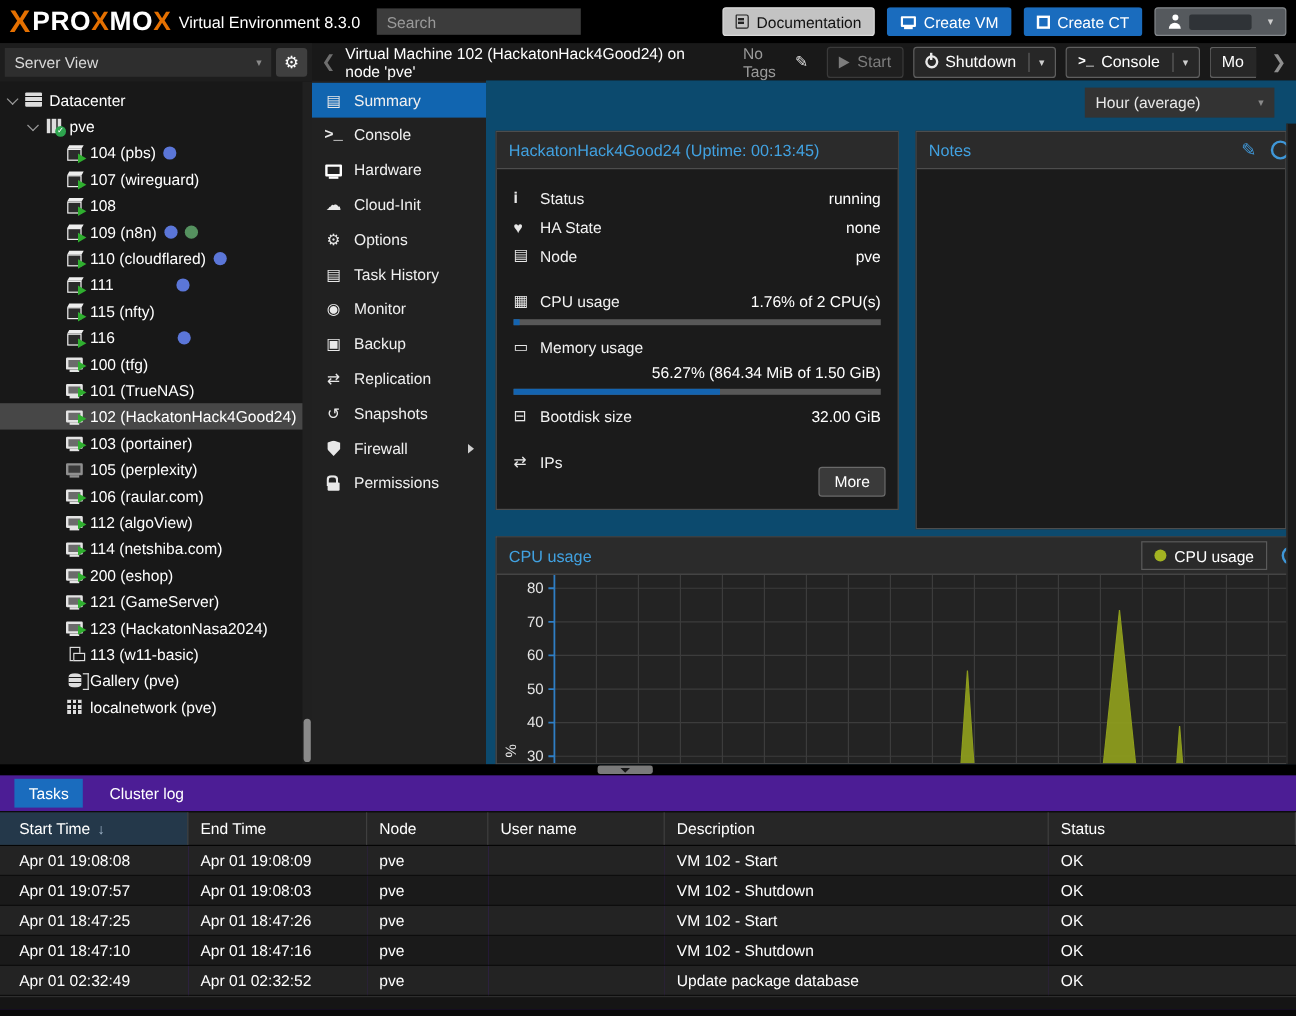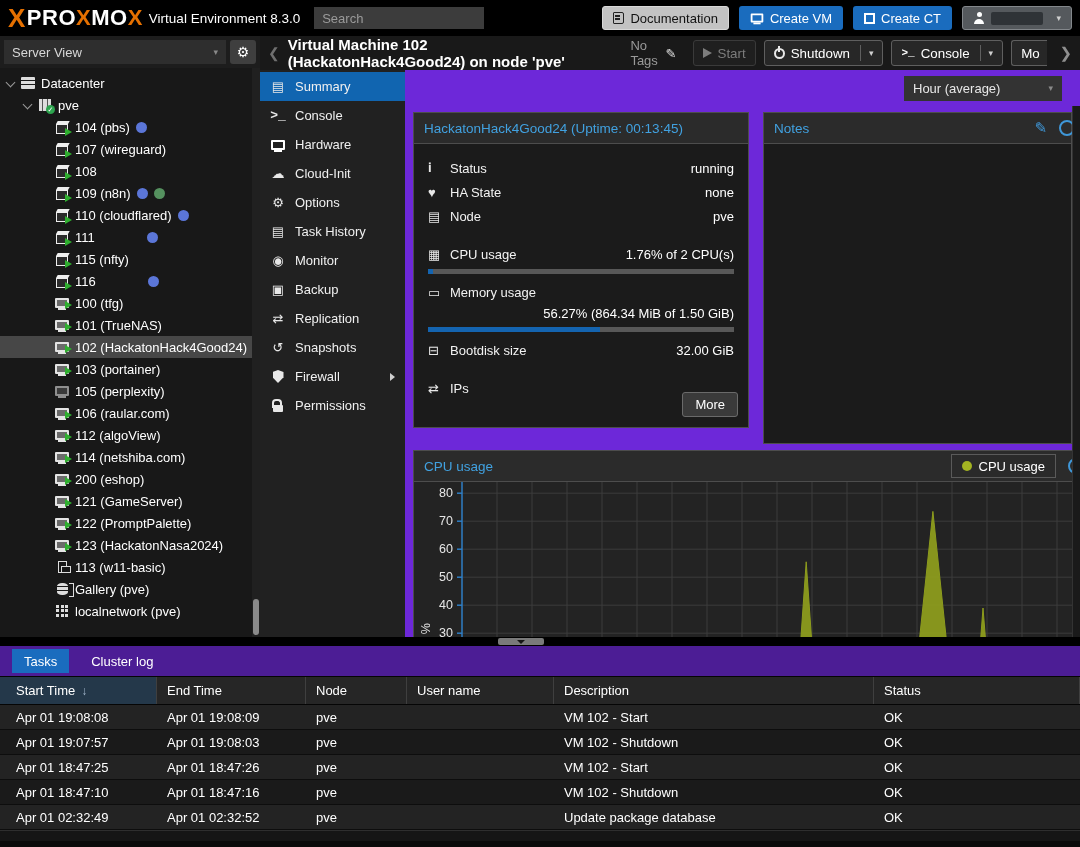--- a/index.html
+++ b/index.html
@@ -93,21 +93,21 @@
     background-image:linear-gradient(transparent 0 3px,#181818 3px 4px,transparent 4px 7px,#181818 7px 8px,transparent 8px); }
   .ico-store::after { content:""; position:absolute; right:-6px; top:0; width:4px; height:12px;
     border:1.5px solid #ddd; border-left:none; }
   .sb-scroll { position:absolute; right:0; top:32px; bottom:0; width:8px; background:#202020; }
   .sb-thumb { position:absolute; left:1px; bottom:2px; width:6px; height:36px; background:#8a8a8a; border-radius:3px; }
 
   .rightcol { flex:1; display:flex; flex-direction:column; }
   
   .toolbar { height:34px; background:#191919; display:flex; align-items:center; padding:0 8px; gap:8px; }
   .backchev { color:#6f6f6f; font-size:14px; }
-  .crumb { font-weight:bold; color:#fff; font-size:15px; }
+  .crumb { font-weight:normal; color:#fff; font-size:13px; }
   .notags { color:#9a9a9a; margin-left:18px; display:flex; align-items:center; gap:3px; }
   .pencil { color:#e0e0e0; font-size:13px; cursor:pointer; }
   .toolbar .spacer { flex:1; }
   .wbtn { height:26px; display:inline-flex; align-items:center; gap:6px; padding:0 9px;
     background:#272727; border:1px solid #5f5f5f; border-radius:3px; color:#fff; cursor:pointer; }
   .wbtn.disabled { border-color:#3a3a3a; color:#7d7d7d; background:#1f1f1f; }
   .wbtn .div { width:1px; height:16px; background:#5f5f5f; margin:0 2px 0 4px; }
   .play-tri { width:0; height:0; border-left:9px solid #7d7d7d; border-top:5.5px solid transparent; border-bottom:5.5px solid transparent; }
   .term { font-family:"Liberation Mono","DejaVu Sans Mono",monospace; font-weight:bold; font-size:11px; }
   .morechev { color:#8f8f8f; font-size:15px; }
@@ -116,21 +116,21 @@
   .inner { flex:1; display:flex; }
   
   .vmmenu { width:145px; background:#212121; padding-top:2px; }
   .mitem { height:29px; display:flex; align-items:center; gap:9px; padding:0 10px; color:#f0f0f0; cursor:pointer; }
   .mitem.sel { background:#1165b0; }
   .micon { width:16px; display:flex; justify-content:center; font-size:13px; color:#e8e8e8; }
   .subarrow { margin-left:auto; width:0; height:0; border-left:5px solid #cfcfcf;
     border-top:4px solid transparent; border-bottom:4px solid transparent; }
 
   
-  .content { flex:1; background:#6d28d9; position:relative; overflow:hidden; }
+  .content { flex:1; background:#0c4a6e; position:relative; overflow:hidden; }
   .hour-row { height:36px; display:flex; justify-content:flex-end; align-items:center; padding:0 18px; }
   .hoursel { width:158px; height:25px; background:#333; color:#e8e8e8; display:flex; align-items:center;
     padding:0 9px; cursor:pointer; }
   .hoursel .chev { color:#8a8a8a; }
   .panels { display:flex; gap:14px; margin:6px 8px 0 8px; align-items:flex-start; }
   .panel { border:1px solid #4d4d4d; background:#1b1b1b; }
   .phead { height:31px; background:#2b2b2b; border-bottom:1px solid #4d4d4d; display:flex;
     align-items:center; padding:0 10px; }
   .ptitle { color:#41a1e0; font-size:13.5px; }
   .phead .spacer { flex:1; }
@@ -407,29 +407,20 @@
           <span class="tlabel">200 (eshop)</span>
         </div>
         <div class="trow" style="padding-left: 38px;">
           <span class="caret-sp"></span>
           <span class="ti">
             <span class="ig ico-vm">
               <span class="play-ov"></span>
             </span>
           </span>
           <span class="tlabel">121 (GameServer)</span>
-        </div>
-        <div class="trow" style="padding-left: 38px;">
-          <span class="caret-sp"></span>
-          <span class="ti">
-            <span class="ig ico-vm">
-              <span class="play-ov"></span>
-            </span>
-          </span>
-          <span class="tlabel">122 (PromptPalette)</span>
         </div>
         <div class="trow" style="padding-left: 38px;">
           <span class="caret-sp"></span>
           <span class="ti">
             <span class="ig ico-vm">
               <span class="play-ov"></span>
             </span>
           </span>
           <span class="tlabel">123 (HackatonNasa2024)</span>
         </div>

